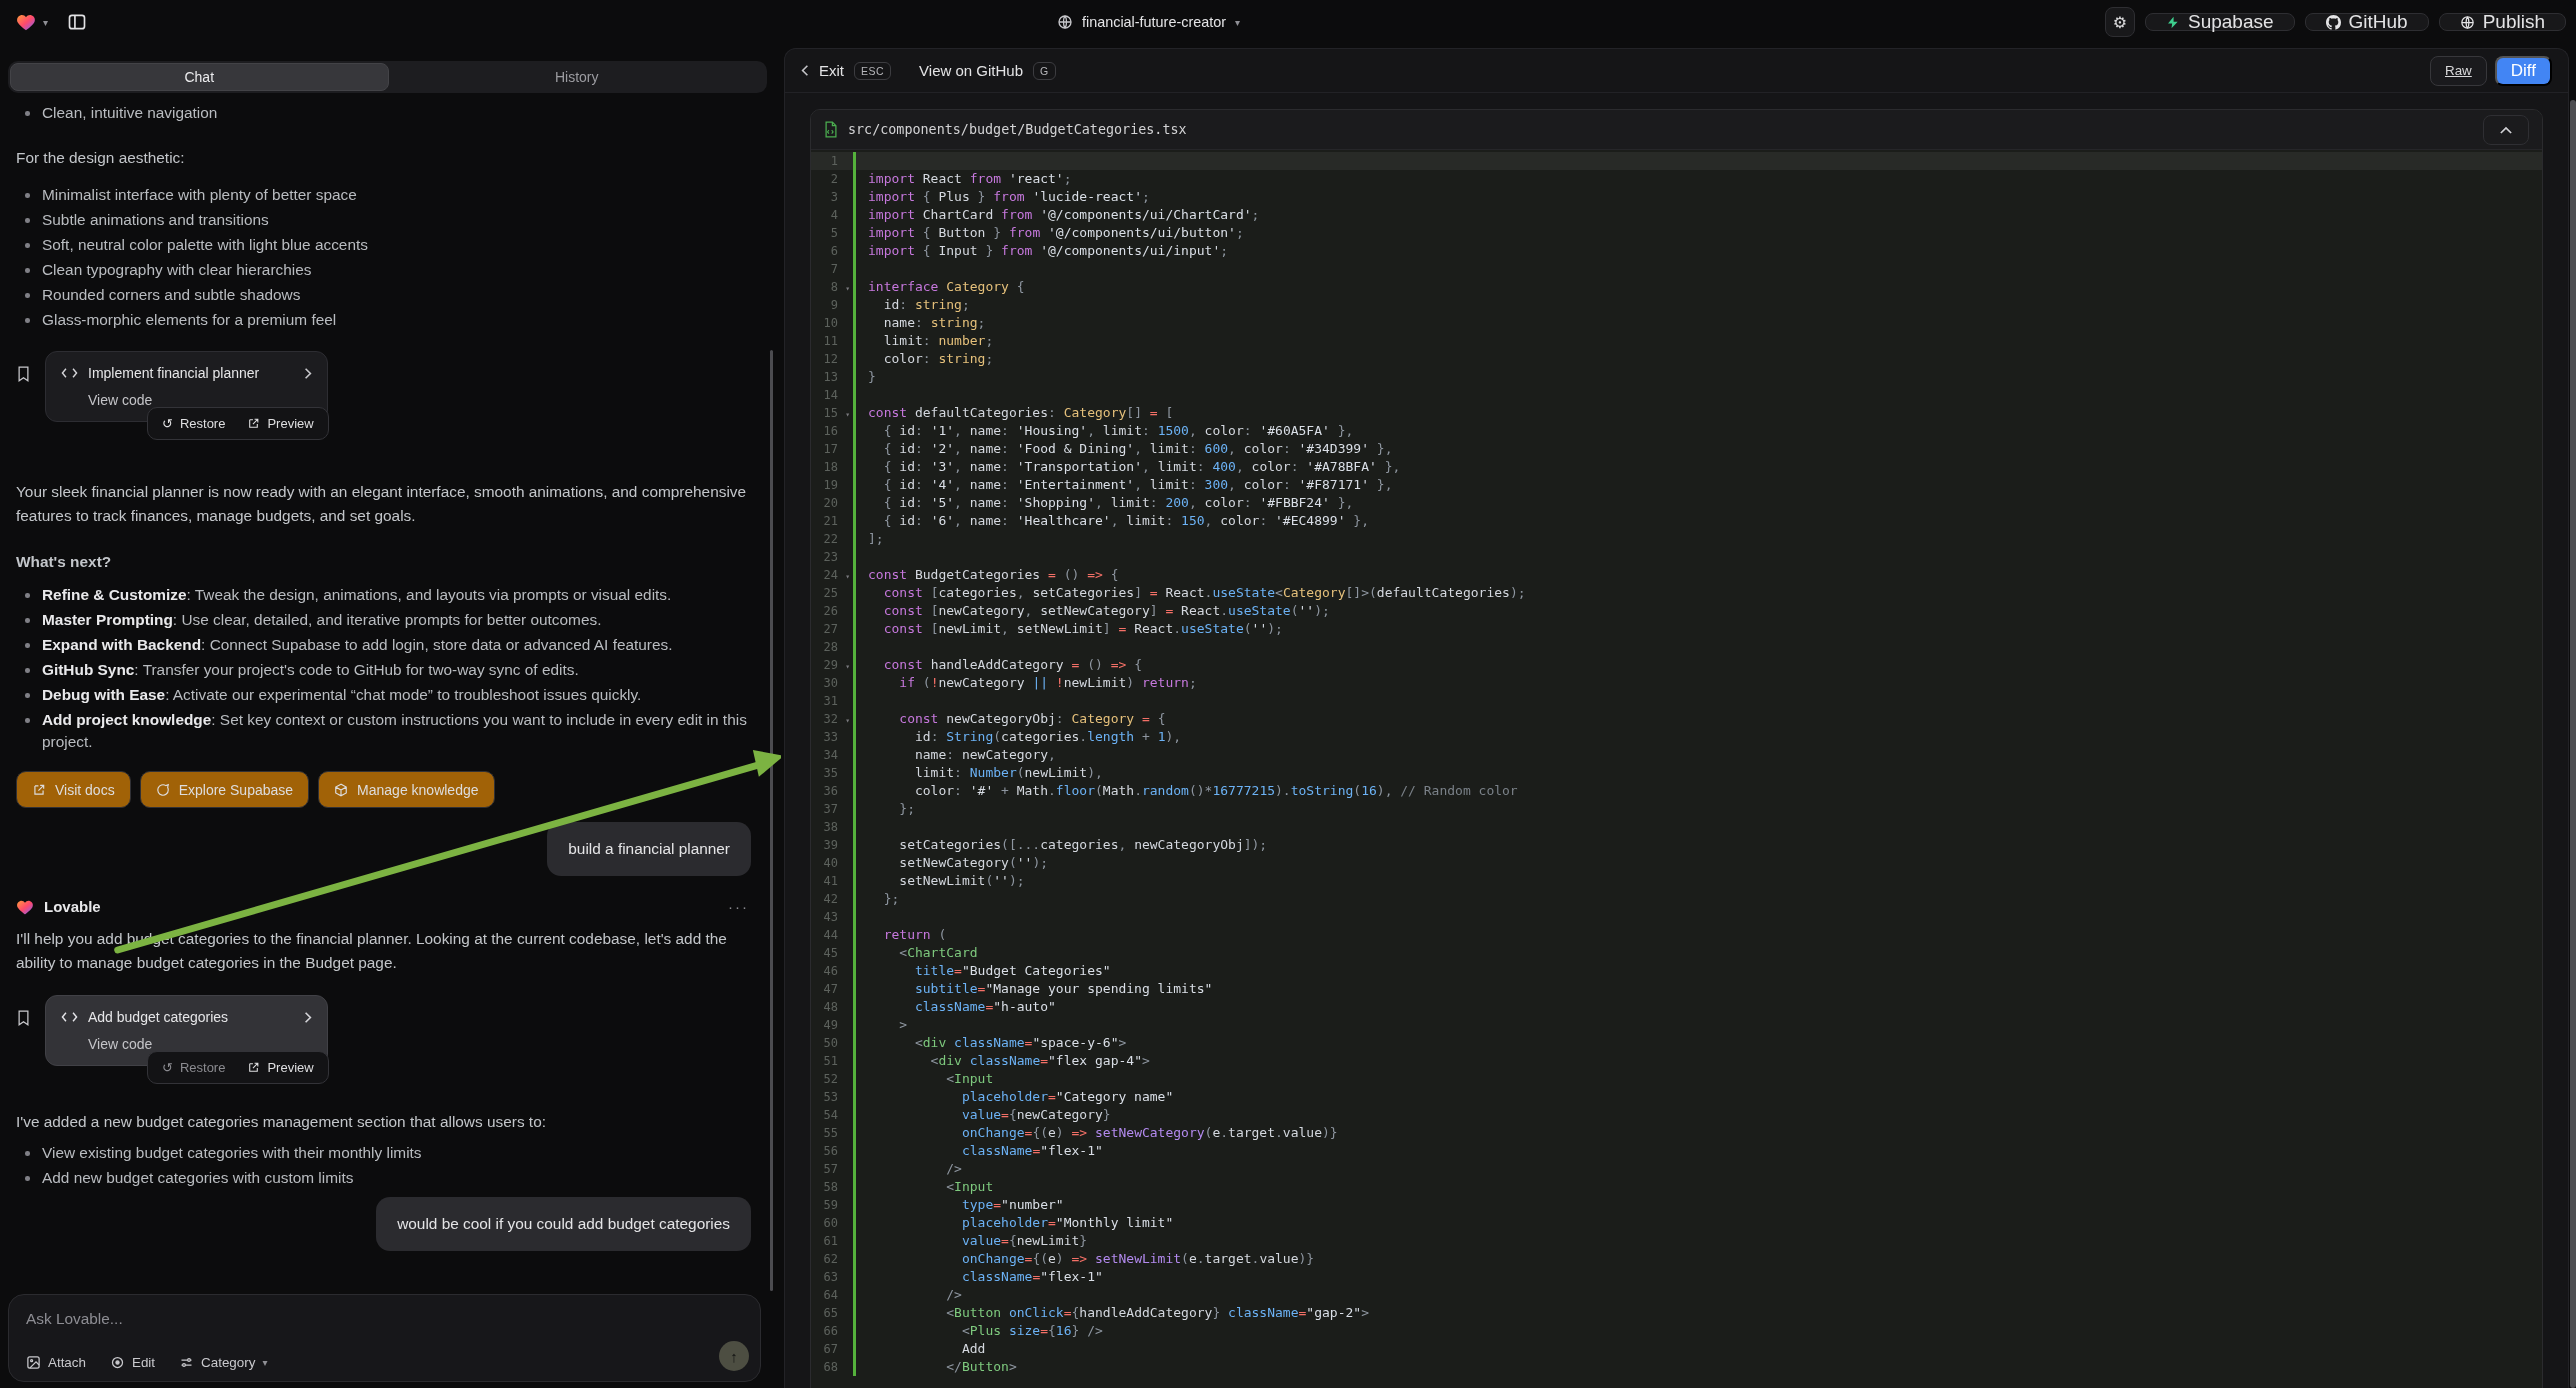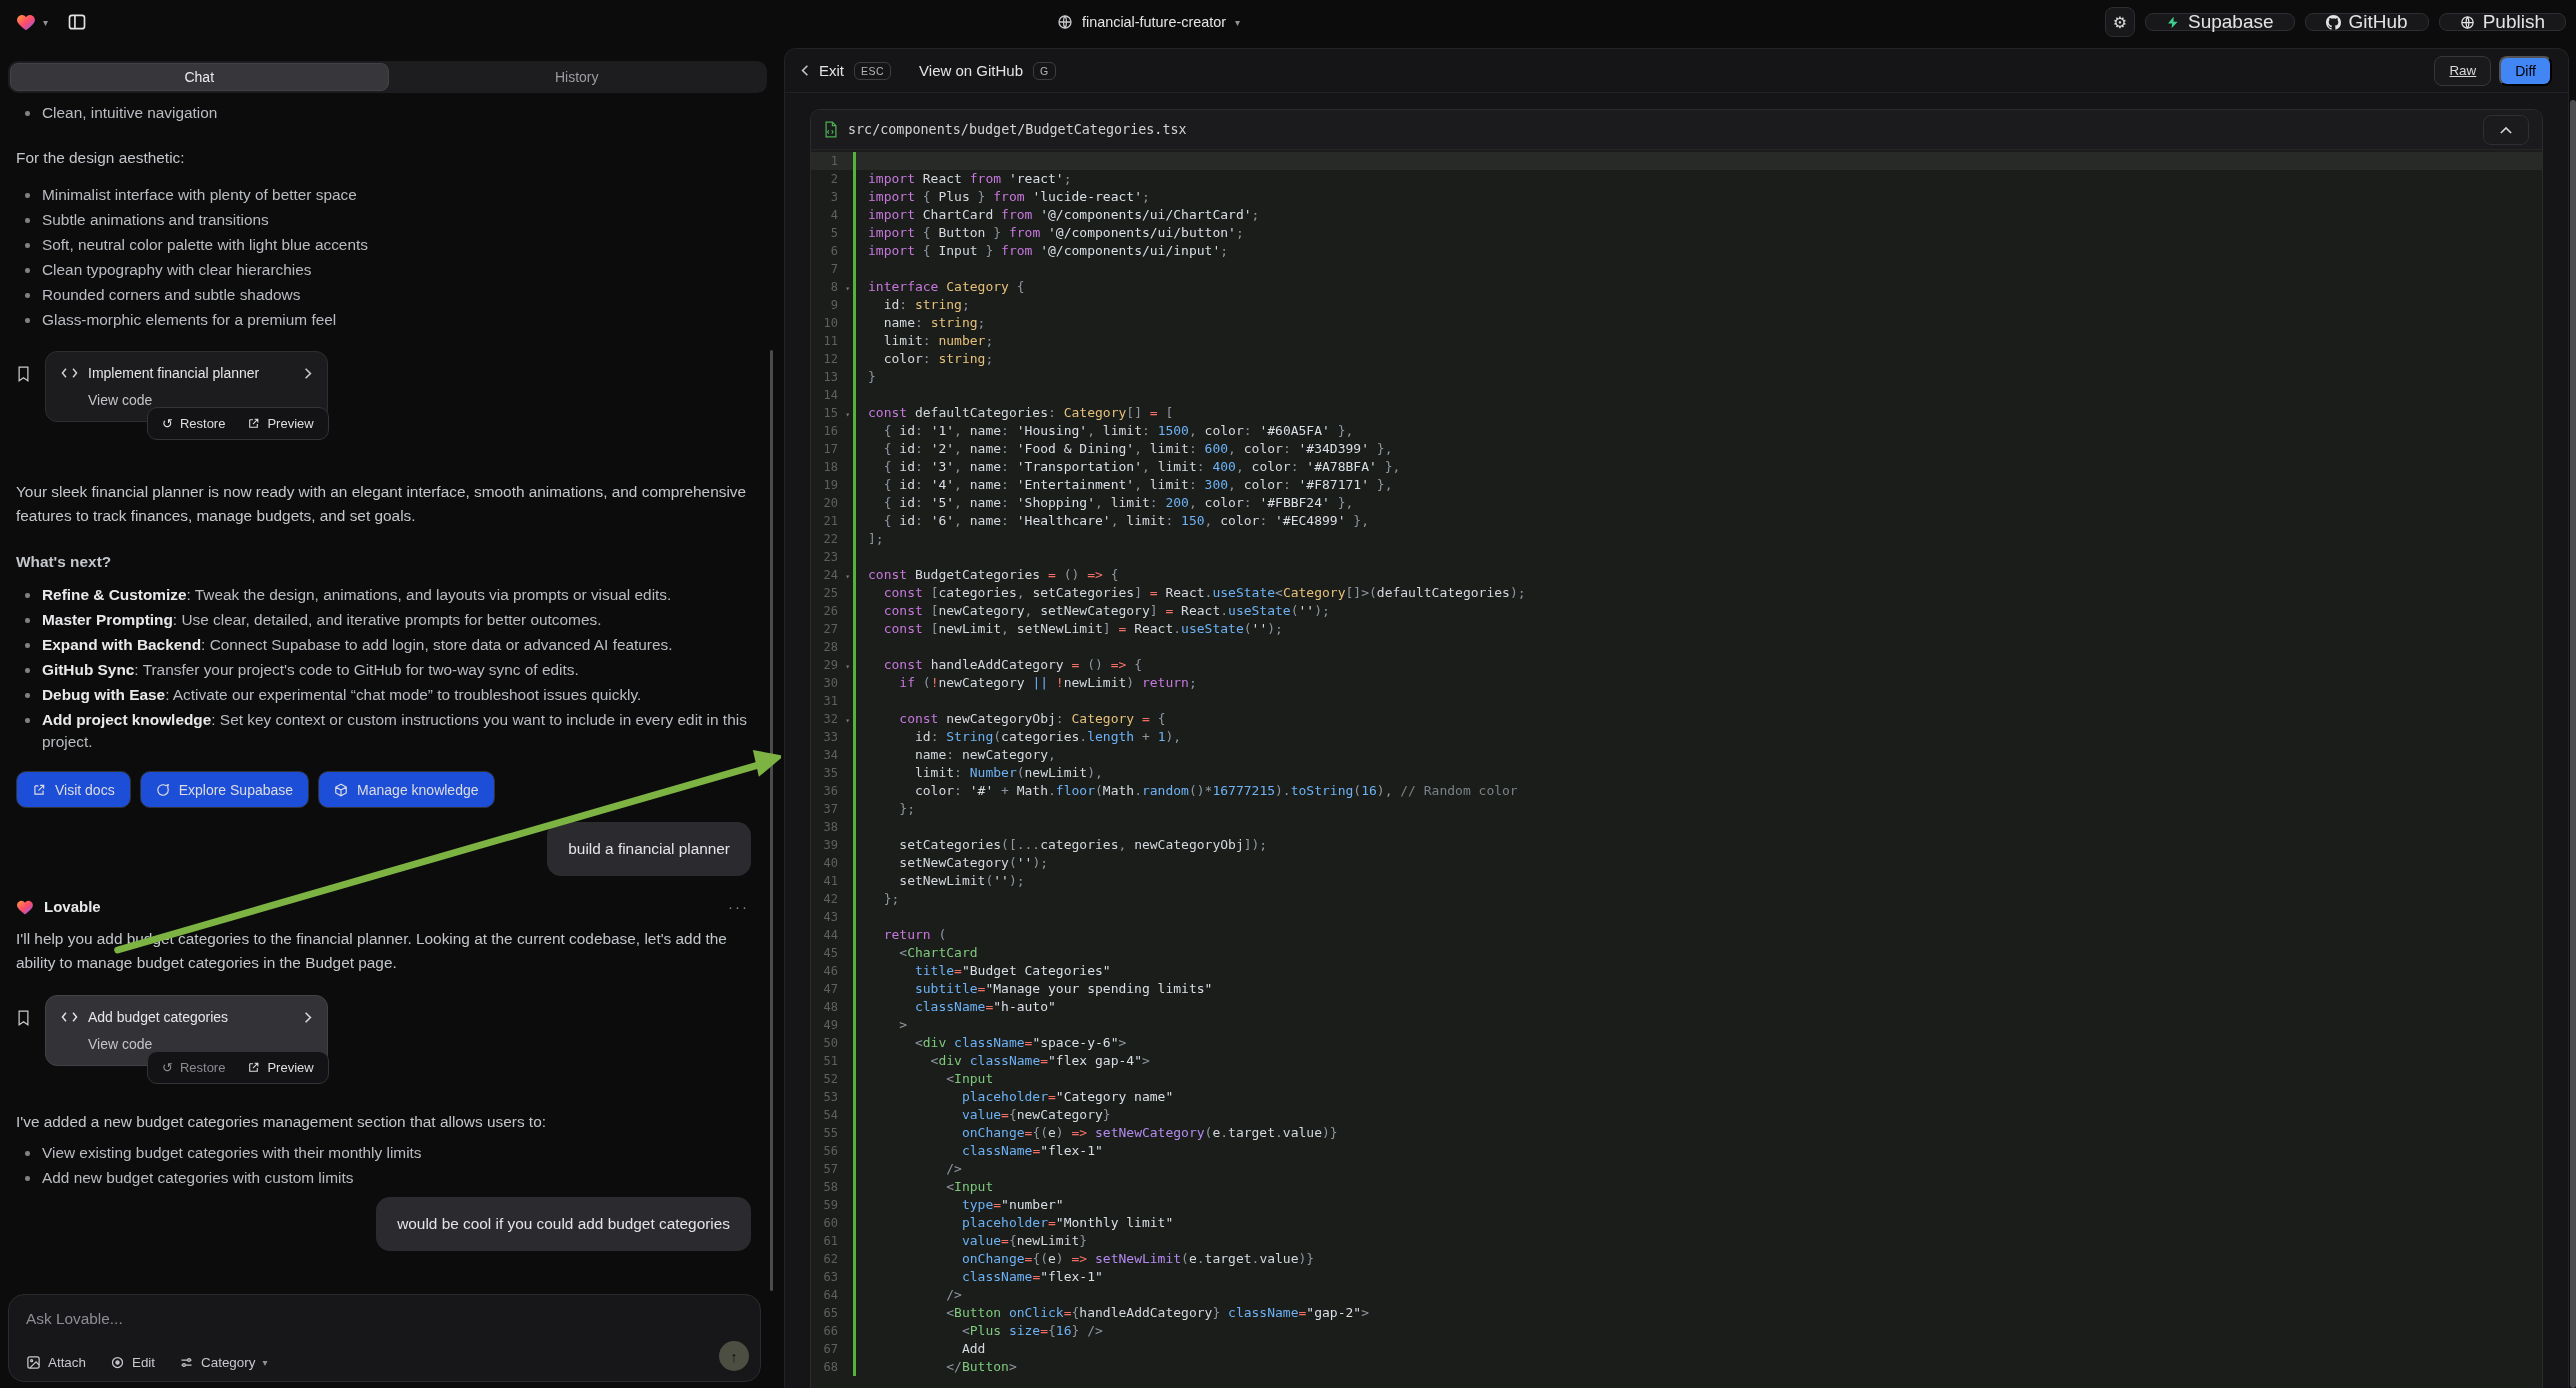--- a/index.html
+++ b/index.html
@@ -49,21 +49,21 @@
   .vc-row1 { display:flex; align-items:center; gap:10px; font-size:14px; color:#E6E6E8; }
   .vc-row1 .spacer { flex:1; }
   .vc-link { margin:11px 0 0 27px; font-size:14px; color:#C4C4C8; }
   .pill { position:absolute; left:131px; bottom:-2px; height:33px; display:flex; align-items:center;
           background:#131315; border:1px solid #333338; border-radius:10px; padding:0 3px; z-index:3; }
   .pill-btn { display:flex; align-items:center; gap:7px; padding:0 11px; font-size:13px; color:#DFDFE1; height:100%; }
   .pill-btn.dim { color:#8B8B90; }
 
   .action-row { display:flex; gap:9px; margin-top:18px; }
   .action-btn { height:37px; padding:0 15px; display:flex; align-items:center; gap:9px;
-                background:#1d4ed8; border:1px solid #303035; border-radius:10px;
+                background:#a16207; border:1px solid #303035; border-radius:10px;
                 font-size:14px; color:#DDDDDF; }
 
   .bubble-row { display:flex; justify-content:flex-end; margin-top:14px; padding-right:4px; }
   .bubble { background:#2B2B2F; border-radius:14px; padding:18px 21px; font-size:15.4px; color:#E4E4E6; max-width:578px; }
 
   .assistant-row { display:flex; align-items:center; gap:10px; margin-top:22px; font-size:15px; font-weight:600; color:#E8E8EA; }
   .assistant-row .dots { margin-left:auto; color:#8A8A8F; font-weight:400; letter-spacing:2px; padding-right:6px; }
   .p-help { margin-top:12px; }
   .p-added { margin-top:28px; }
   .ul-added { margin-top:8px; }
@@ -89,21 +89,21 @@
                background:#151517; border:1px solid #232327; border-bottom:none;
                border-radius:12px 12px 0 0; overflow:hidden; }
   .wb-header { height:44px; display:flex; align-items:center; padding:0 16px; border-bottom:1px solid #222226; }
   .wb-left { display:flex; align-items:center; gap:10px; font-size:15px; color:#E3E3E5; }
   .kbd { border:1px solid #3C3C40; border-radius:6px; padding:2px 6px; font-size:10.5px; color:#B6B6BA; letter-spacing:0.5px; }
   .wb-gh { display:flex; align-items:center; gap:10px; margin-left:28px; font-size:15px; color:#E3E3E5; }
   .wb-right { margin-left:auto; display:flex; gap:8px; }
   .raw-btn { height:30px; padding:0 14px; display:flex; align-items:center; border:1px solid #37373B;
              background:#1A1A1D; border-radius:8px; font-size:13.4px; color:#D8D8DA;text-decoration:underline; }
   .diff-btn { height:30px; padding:0 14px; display:flex; align-items:center; background:#4285F4;
-              border-radius:8px; font-size:14px; color:#000000; }
+              border-radius:8px; font-size:17px; color:#ffffff; }
 
   .file-card { position:absolute; top:60px; left:25px; right:25px; bottom:-4px;
                border:1px solid #2B2B2E; border-radius:10px 10px 0 0; background:#1B1D1A;
                display:flex; flex-direction:column; overflow:hidden; }
   .file-head { flex:0 0 40px; background:#1B1B1D; border-bottom:1px solid #262629;
                display:flex; align-items:center; padding:0 13px; }
   .file-path { margin-left:10px; font-family:"DejaVu Sans Mono",monospace; font-size:13.4px; color:#D3D3D5; }
   .collapse-btn { margin-left:auto; width:46px; height:30px; border:1px solid #2F2F33; border-radius:8px;
                   display:flex; align-items:center; justify-content:center; color:#D2D2D6; }
 

